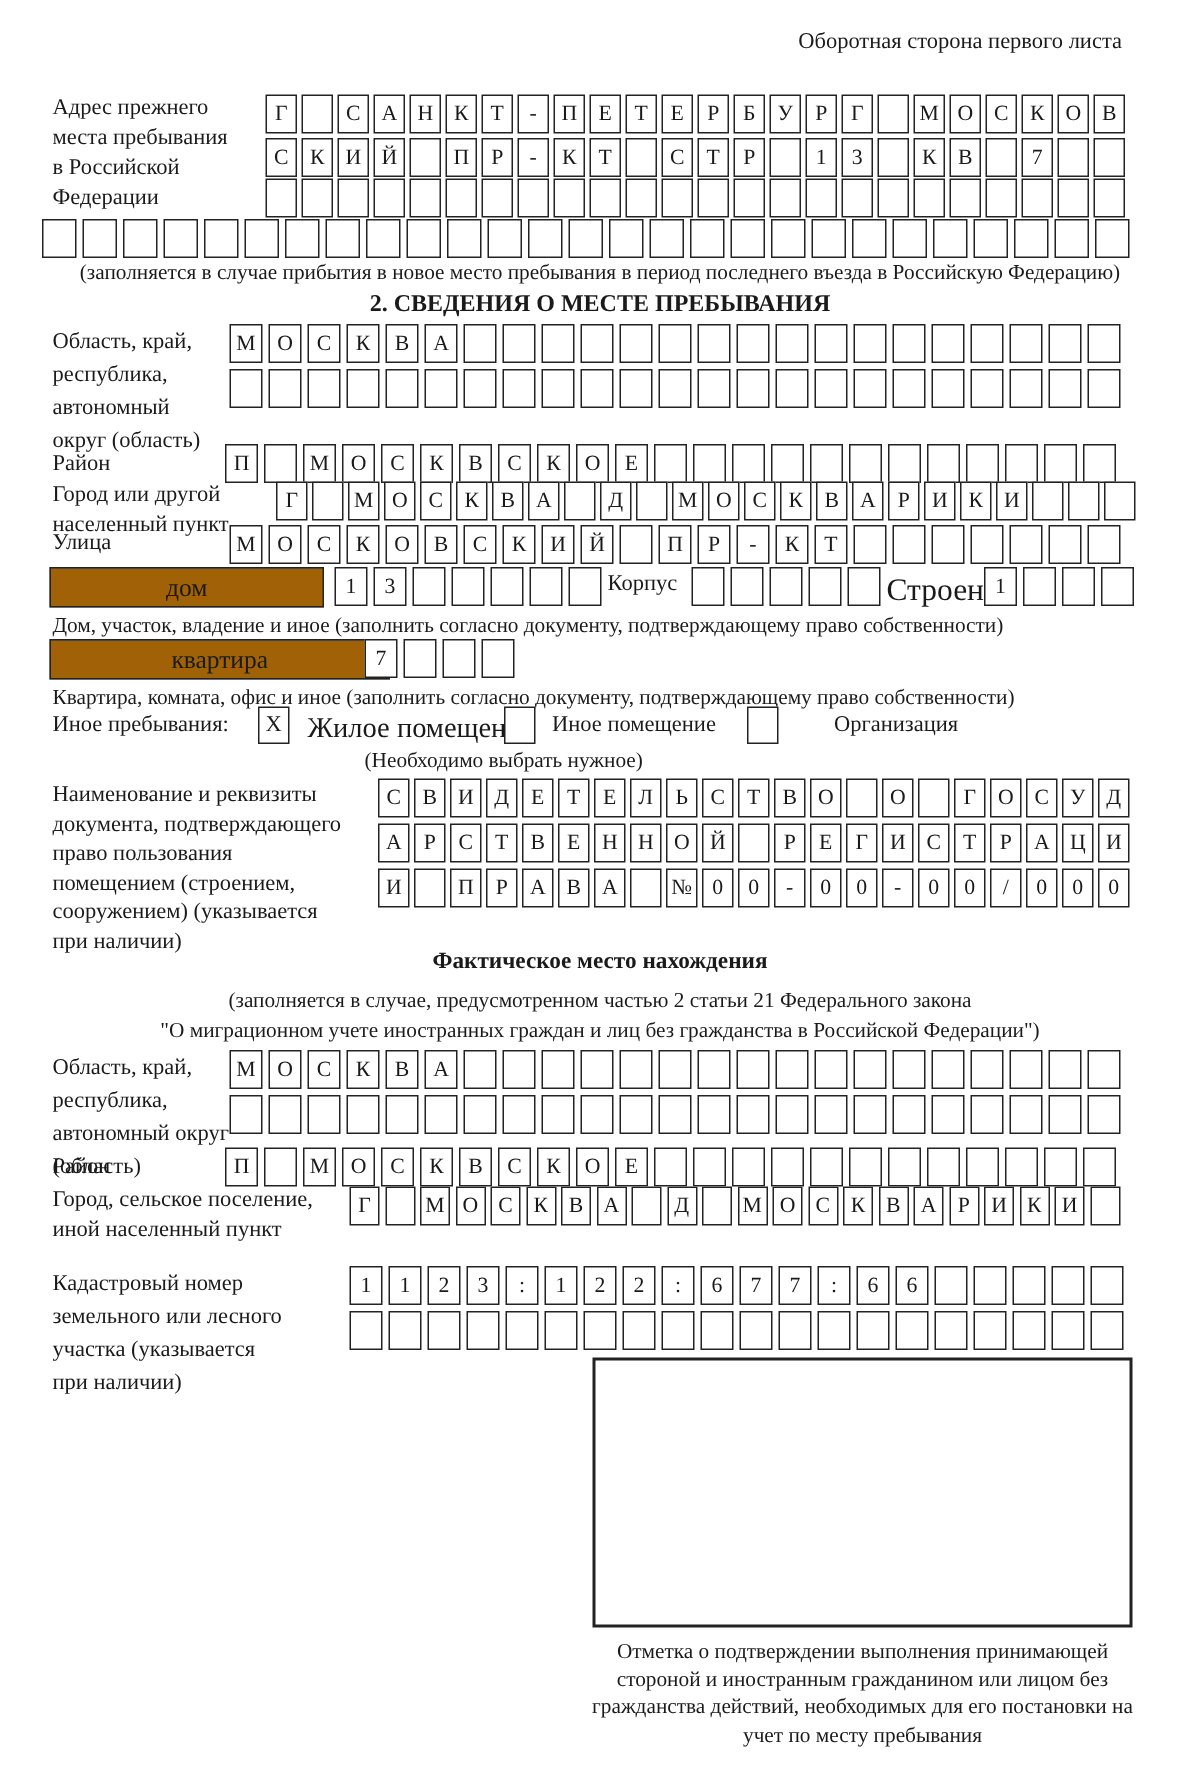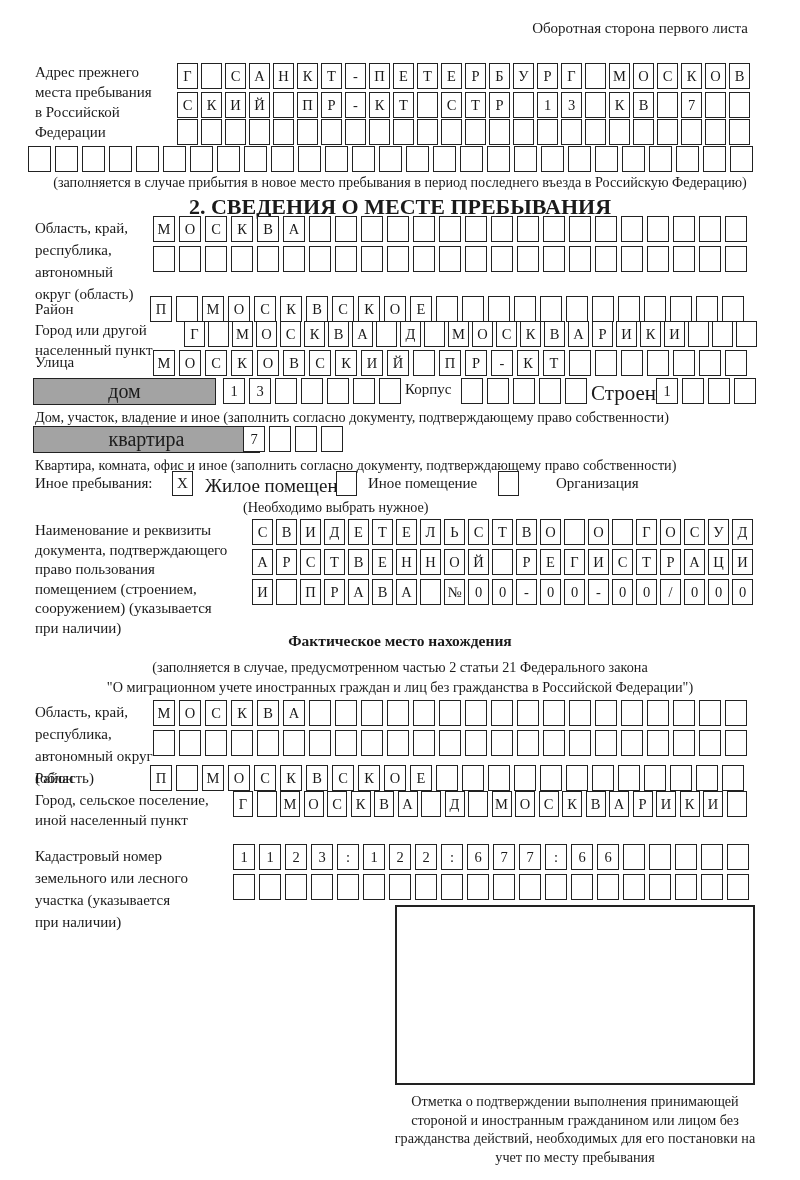--- a/index.html
+++ b/index.html
@@ -10,22 +10,22 @@
   .row{position:absolute;display:flex}
   .cbox{flex:0 0 auto;border:1.6px solid #222;height:26px;background:#fff;
         display:flex;align-items:center;justify-content:center;font-size:14.5px;line-height:1}
   .p26 .cbox{width:22px;margin-right:4px}
   .p24 .cbox{width:21px;margin-right:3px}
   .p27 .cbox{width:23px;margin-right:4px}
   .p235 .cbox{width:20px;margin-right:3.5px}
   .lbl{position:absolute;font-size:15px;line-height:20px;white-space:pre-line}
   .note{position:absolute;font-size:14.2px;line-height:17px}
   .center{left:0;width:100%;text-align:center}
-  .wbox{position:absolute;border:1.6px solid #222;height:27px;background:#a3a3a3;
-        display:flex;align-items:center;justify-content:center;font-size:20px}
+  .wbox{position:absolute;border:1.6px solid #222;height:27px;background:#a16207;
+        display:flex;align-items:center;justify-content:center;font-size:17px}
   .chk{position:absolute;width:21px;height:25px;border:1.6px solid #222;background:#fff;
        display:flex;align-items:center;justify-content:center;font-size:15px}
   .bold{font-weight:bold}
   .lh22{line-height:22px}
   .lh195{line-height:19.5px}
 </style>
 </head>
 <body>
 
 <div class="page">
@@ -138,21 +138,21 @@
       <span class="cbox"></span>
       <span class="cbox"></span>
       <span class="cbox"></span>
       <span class="cbox"></span>
       <span class="cbox"></span>
       <span class="cbox"></span>
       <span class="cbox"></span>
     </div>
   <div class="note center" style="top:174px">(заполняется в случае прибытия в новое место пребывания в период последнего въезда в Российскую Федерацию)</div>
 
-  <div class="abs bold center" style="top:194px;font-size:22px">2. СВЕДЕНИЯ О МЕСТЕ ПРЕБЫВАНИЯ</div>
+  <div class="abs bold center" style="top:194px;font-size:16px">2. СВЕДЕНИЯ О МЕСТЕ ПРЕБЫВАНИЯ</div>
 
   <div class="lbl lh22" style="left:35px;top:217px;width:125px">Область, край,
 республика,
 автономный
 округ (область)</div>
   <div class="row p26" style="left:153px;top:216px">
       <span class="cbox">М</span>
       <span class="cbox">О</span>
       <span class="cbox">С</span>
       <span class="cbox">К</span>

